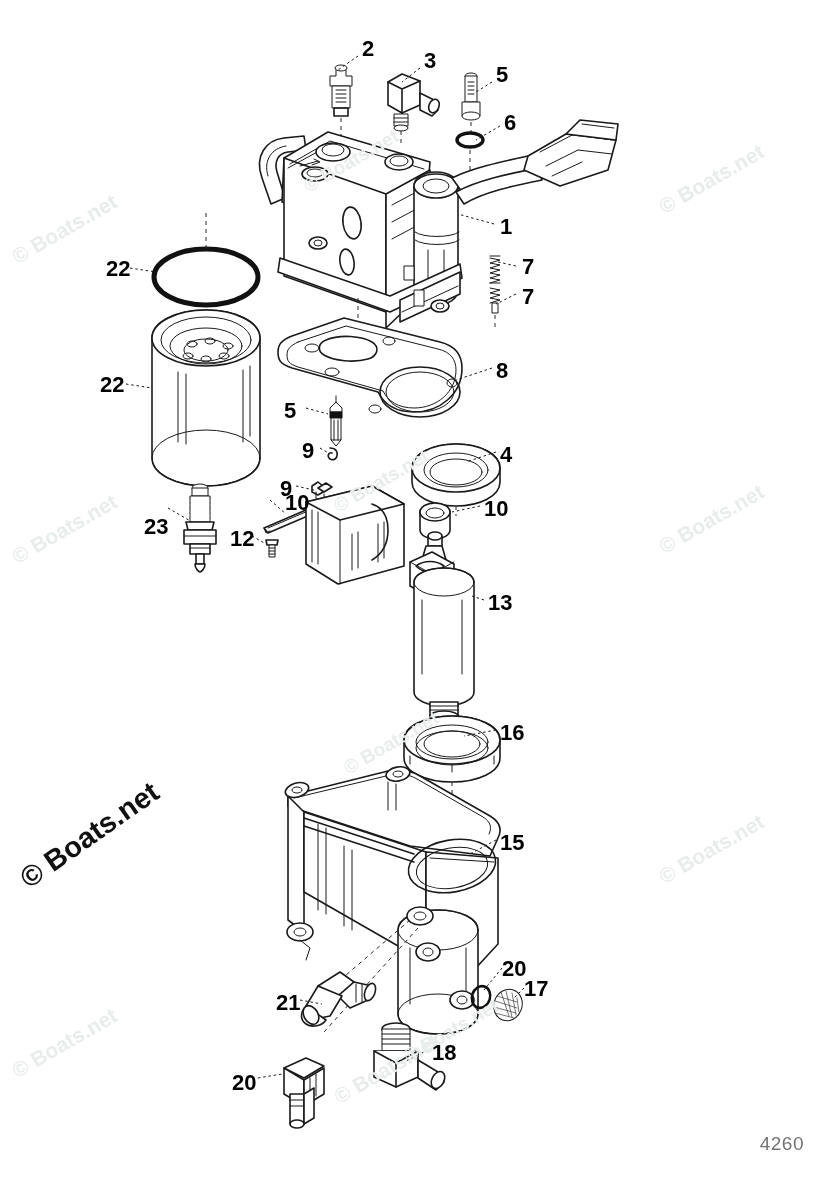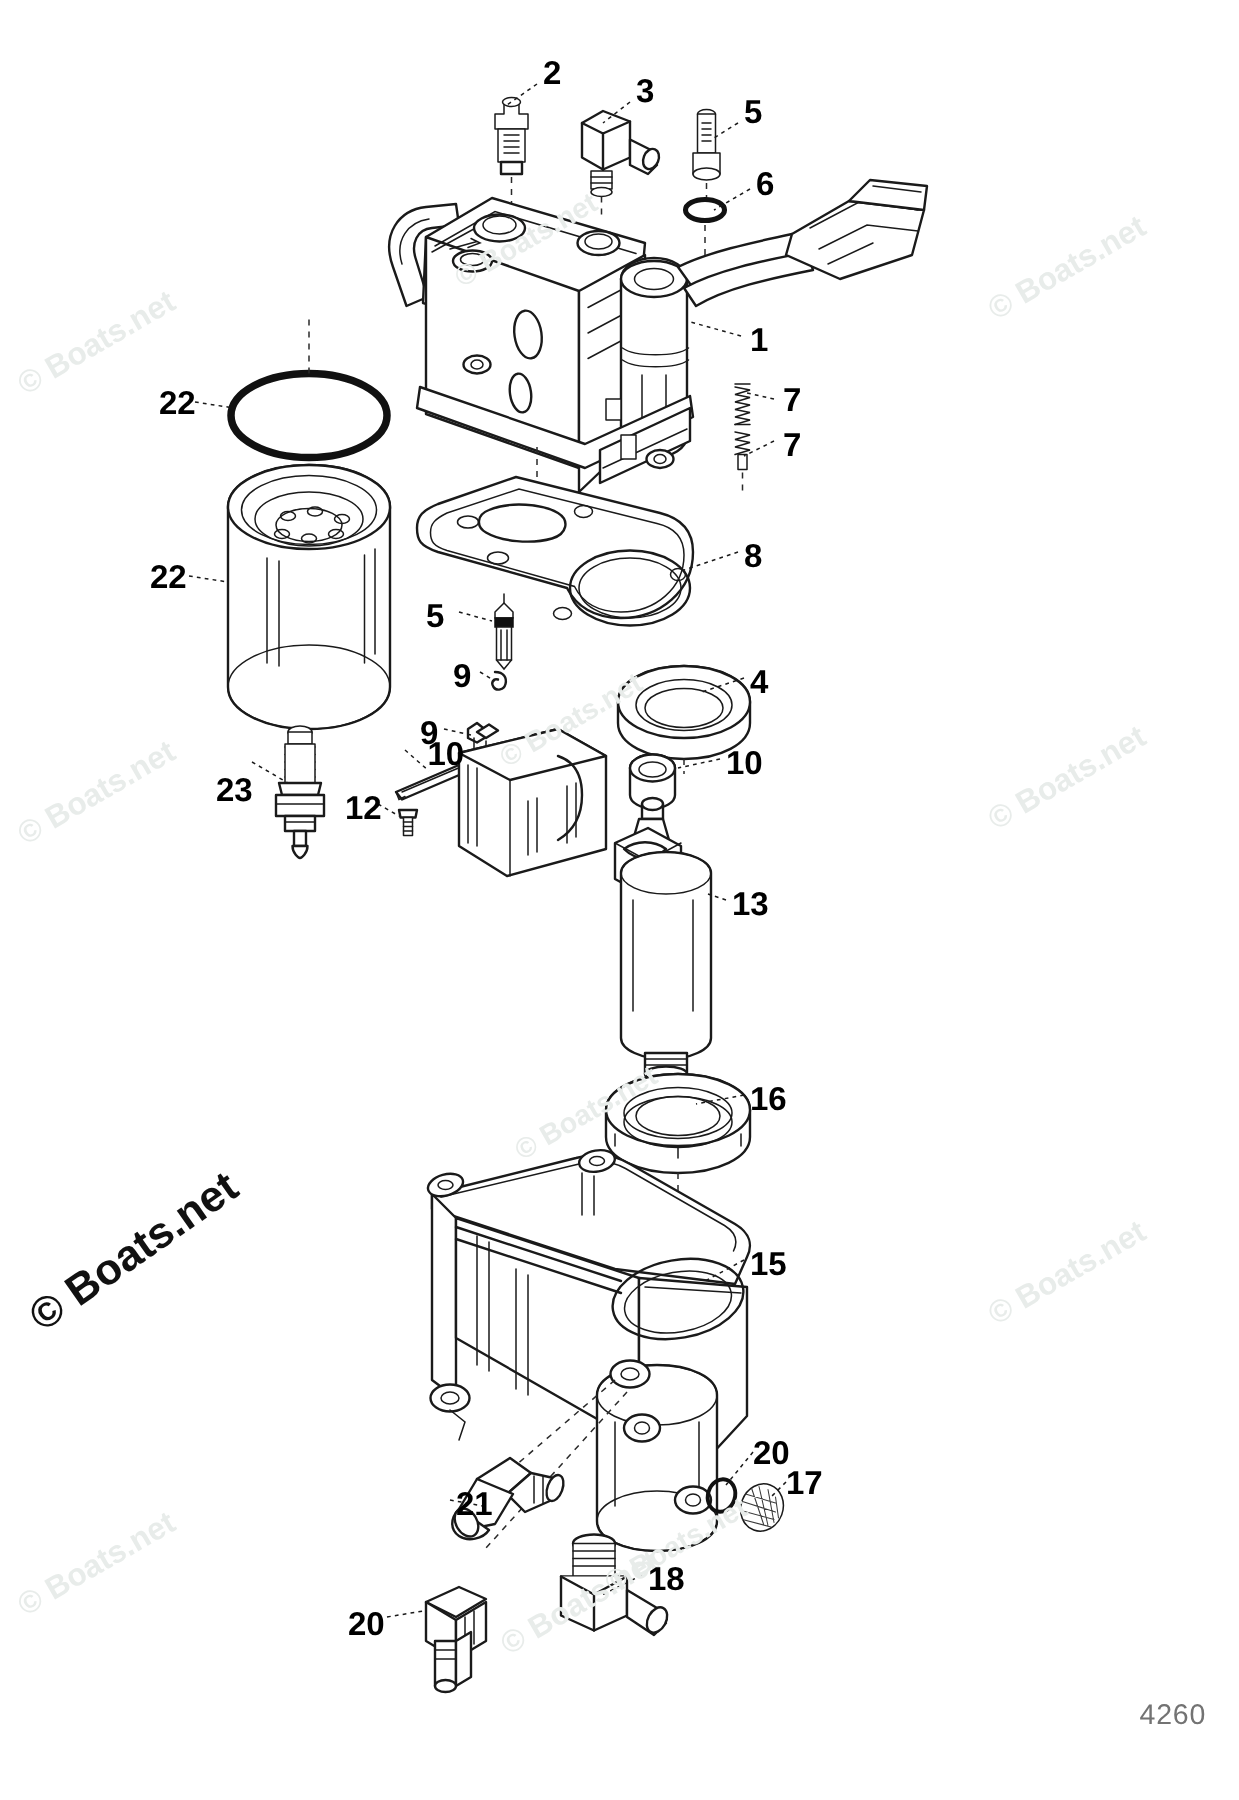--- a/index.html
+++ b/index.html
@@ -429,18 +429,18 @@
     <div class="callout" style="left: 500px; top: 444px;">4</div>
     <div class="callout" style="left: 484px; top: 498px;">10</div>
     <div class="callout" style="left: 248px; top: 492px; margin-left: 37px;">10</div>
     <div class="callout" style="left: 144px; top: 500px; margin-top: 16px;">23</div>
     <div class="callout" style="left: 230px; top: 528px;">12</div>
     <div class="callout" style="left: 488px; top: 592px;">13</div>
     <div class="callout" style="left: 500px; top: 722px;">16</div>
     <div class="callout" style="left: 500px; top: 832px;">15</div>
     <div class="callout" style="left: 502px; top: 958px;">20</div>
     <div class="callout" style="left: 524px; top: 978px;">17</div>
-    <div class="callout" style="left: 276px; top: 992px; margin-left: 28px;">21</div>
+    <div class="callout" style="left: 276px; top: 992px;">21</div>
     <div class="callout" style="left: 432px; top: 1042px;">18</div>
     <div class="callout" style="left: 232px; top: 1072px;">20</div>
   </div>
 
 <div id="refnum">4260</div>
 
 </body></html>

